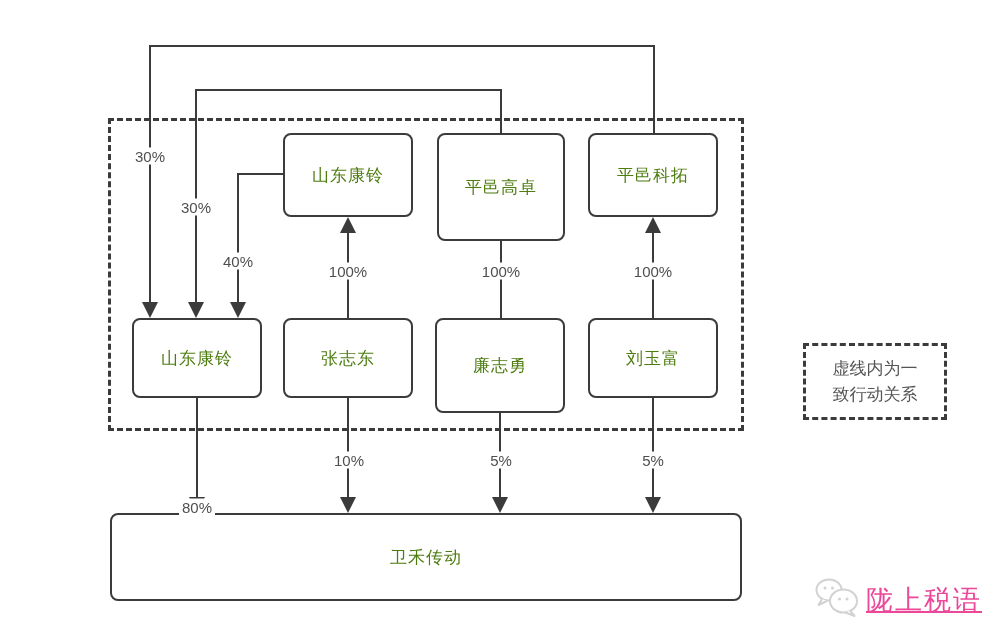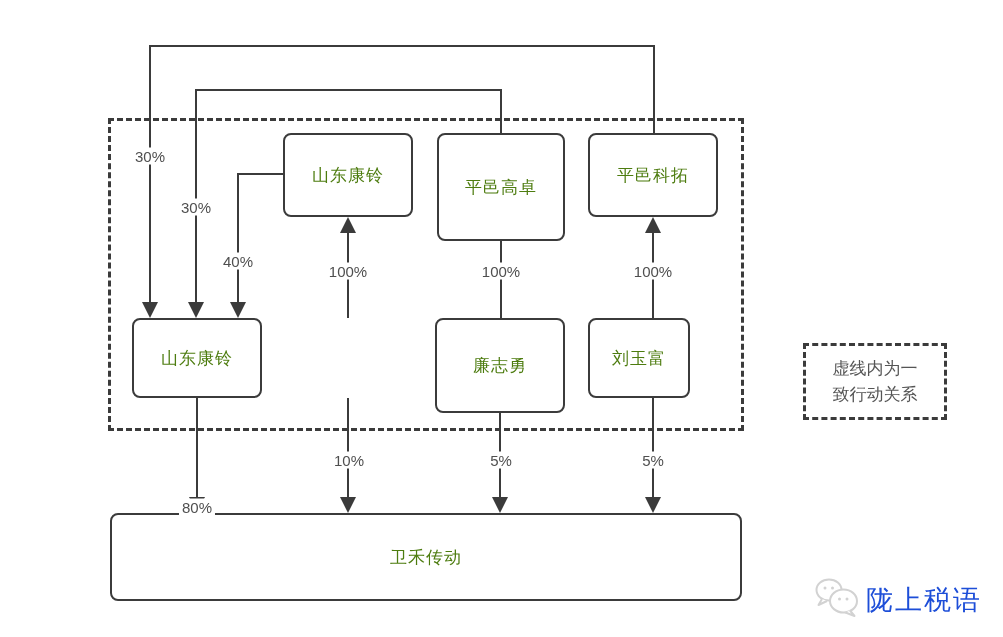--- a/index.html
+++ b/index.html
@@ -21,21 +21,21 @@
     border:2px solid #3b3b3b; border-radius:8px; background:#ffffff;
     display:flex; align-items:center; justify-content:center;
     font-size:17px; color:#4d7c0f; letter-spacing:1px; z-index:2;
   }
   .n-kangling { left:283px; top:133px; width:130px; height:84px; }
   .n-gaozhuo  { left:437px; top:133px; width:128px; height:108px; }
   .n-ketuo    { left:588px; top:133px; width:130px; height:84px;align-items:center; }
   .n-wotu     { left:132px; top:318px; width:130px; height:80px; }
   .n-zhang    { left:283px; top:318px; width:130px; height:80px; }
   .n-lian     { left:435px; top:318px; width:130px; height:95px; }
-  .n-liu      { left:588px; top:318px; width:102px; height:80px; }
+  .n-liu      { left:588px; top:318px; width:130px; height:80px; }
   .n-weihe    { left:110px; top:513px; width:632px; height:88px; }
   
   .hline, .vline { position:absolute; background:#3b3b3b; z-index:1; }
   .hline { height:2px; }
   .vline { width:2px; }
   
   .ah { position:absolute; width:0; height:0; z-index:1;
         border-left:8px solid transparent; border-right:8px solid transparent; }
   .ah-down { border-top:16px solid #3b3b3b; }
   .ah-up   { border-bottom:16px solid #3b3b3b; }
@@ -51,22 +51,23 @@
     box-sizing:border-box; border:3px dashed #3b3b3b; background:#ffffff;
     display:flex; flex-direction:column; align-items:center; justify-content:center;
     font-size:17px; line-height:26px; color:#555555; z-index:2;
   }
   
   .watermark {
     position:absolute; left:814px; top:578px;
     display:flex; align-items:center; gap:6px; z-index:2;
   }
   .watermark .wm-text {
-    font-size:27px; color:#1d4ed8; letter-spacing:2px;
+    font-size:27px; color:#ec4899; letter-spacing:2px;
     text-shadow:1px 1px 0 #ffffff;
+    text-decoration:underline;
   }
 </style>
 </head>
 <body>
 
 <div id="canvas">
 
   <div class="dash-region"></div>
 
   <div class="hline" style="left:149px; top:45px; width:506px;"></div>
@@ -120,20 +121,23 @@
   </div>
   <div class="node n-gaozhuo">
     <span>平邑高卓</span>
   </div>
   <div class="node n-ketuo">
     <span>平邑科拓</span>
   </div>
   <div class="node n-wotu">
     <span>山东康铃</span>
   </div>
+  <div class="node n-zhang">
+    <span>张志东</span>
+  </div>
   <div class="node n-lian">
     <span>廉志勇</span>
   </div>
   <div class="node n-liu">
     <span>刘玉富</span>
   </div>
   <div class="node n-weihe">
     <span>卫禾传动</span>
   </div>
 

